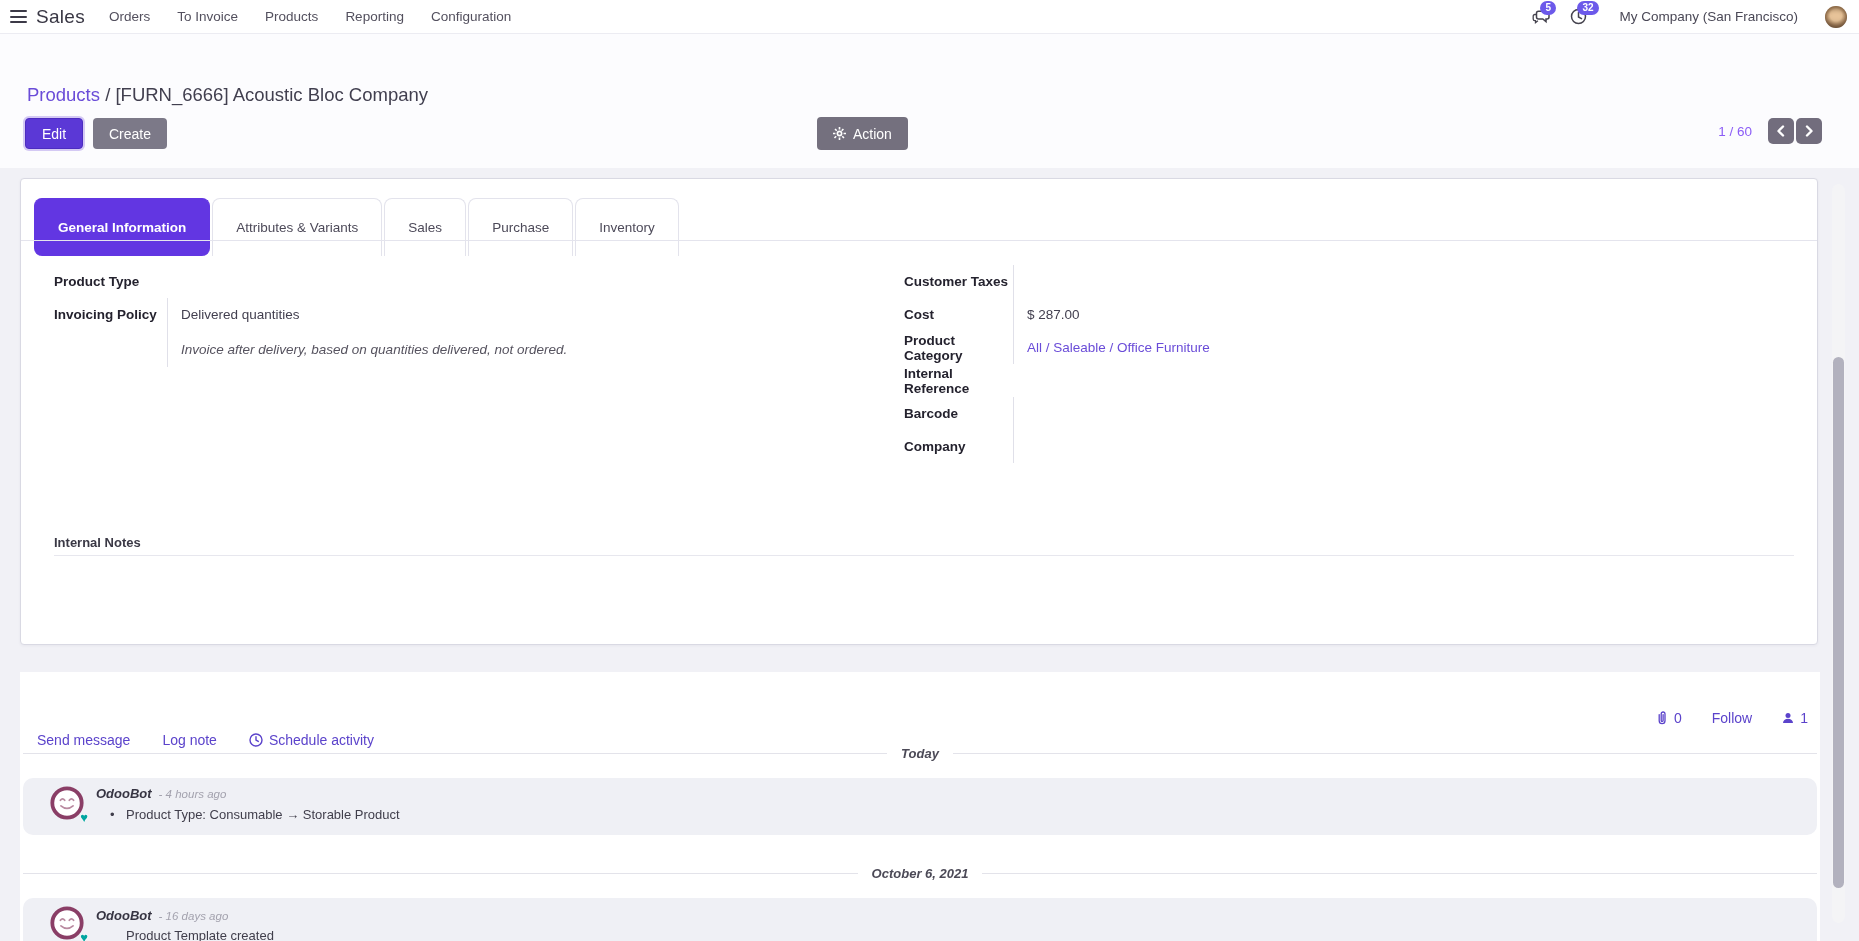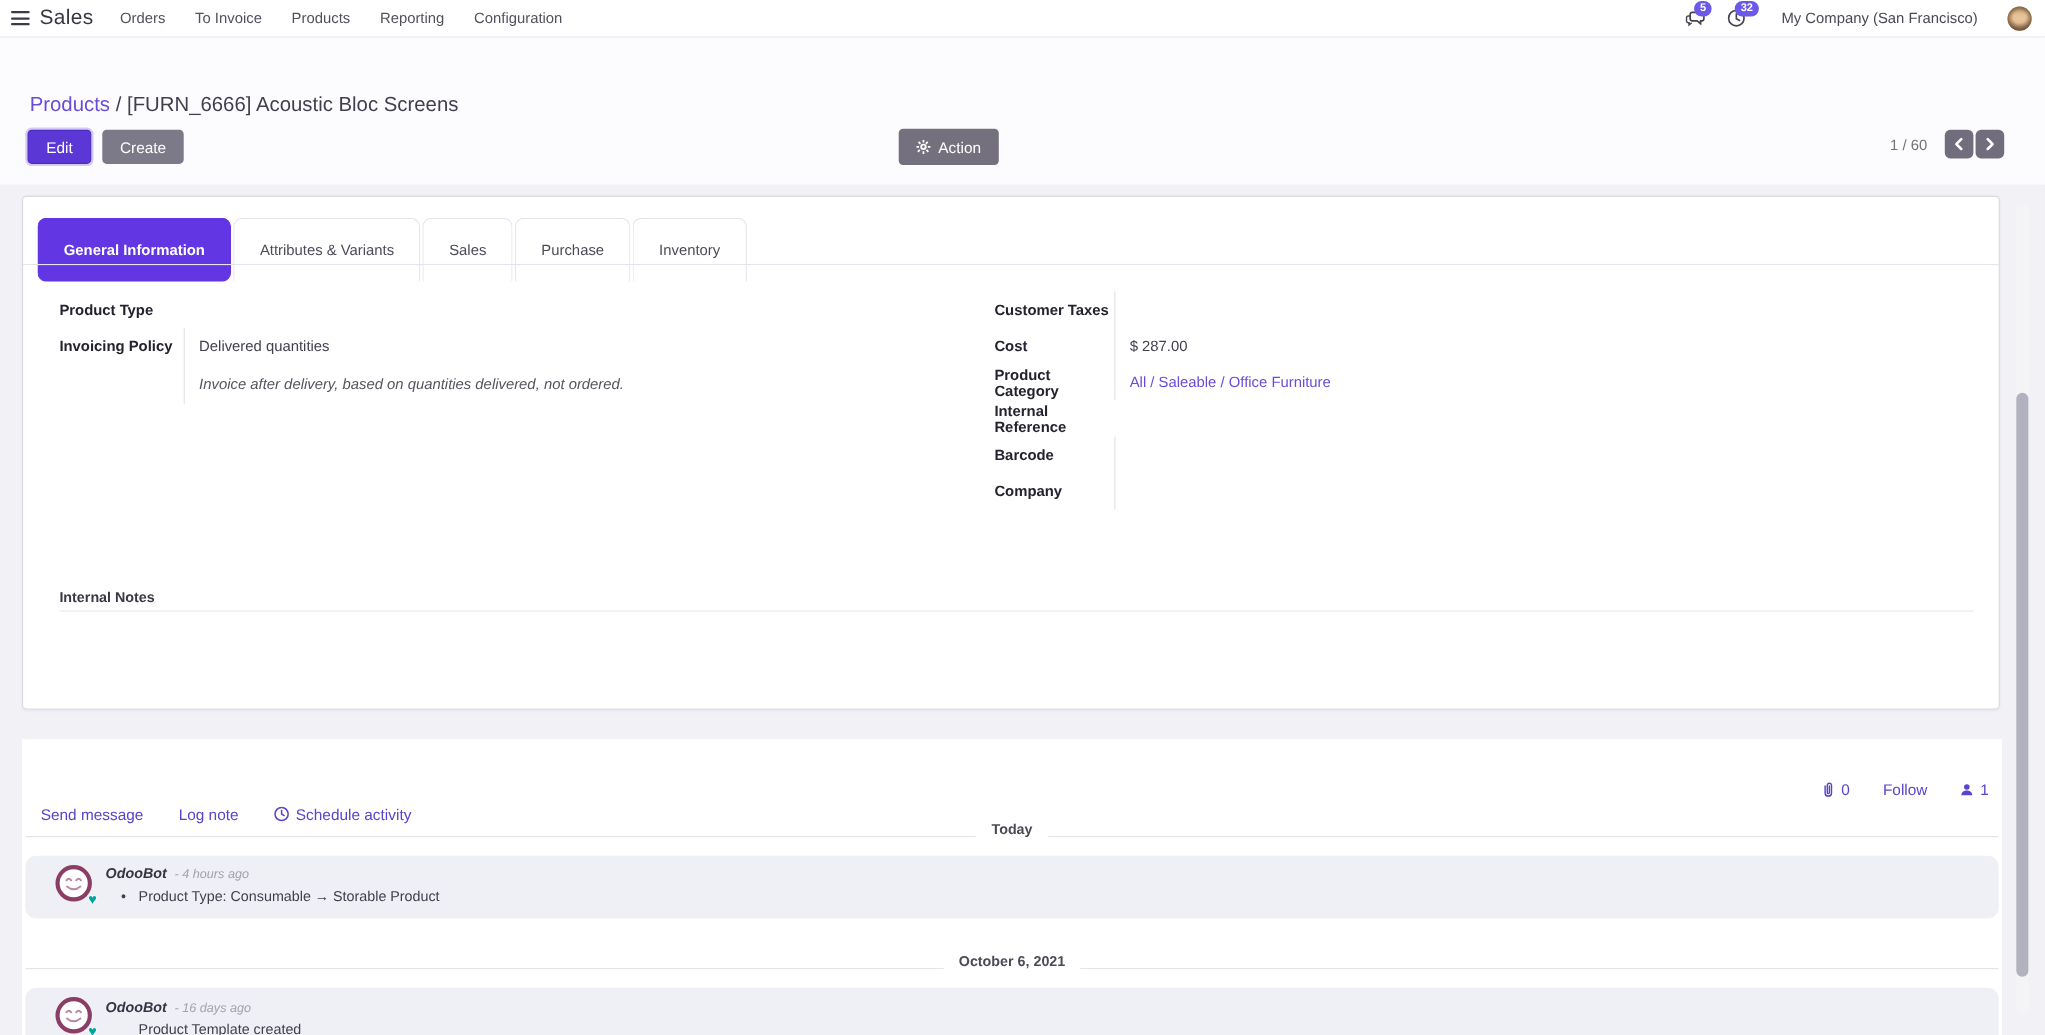--- a/index.html
+++ b/index.html
@@ -40,21 +40,21 @@
 
   
   .control-panel { position:absolute; top:34px; left:0; right:0; height:134px; background:#fcfcfe; }
   .breadcrumb { position:absolute; left:27px; top:50px; font-size:18.5px; color:#413f4f; }
   .breadcrumb .bc-link { color:var(--link,#6a4cd8); cursor:pointer; }
   .btn { border:none; border-radius:4px; color:#fff; font-size:14px; font-family:inherit; height:31px; padding:0 16px; cursor:pointer; }
   .btn-edit { position:absolute; left:25px; top:84px; background:var(--primary,#5b38d6); border:1px solid #4c2cc0; box-shadow:0 0 0 2px #d4c9f4; }
   .btn-create { position:absolute; left:93px; top:84px; background:var(--btn-gray,#7c7988); }
   .btn-action { position:absolute; left:817px; top:83px; height:33px; background:var(--btn-gray-dark,#74707e); display:flex; align-items:center; gap:7px; }
   .pager { position:absolute; right:37px; top:84px; display:flex; align-items:center; gap:14px; }
-  .pager-text { font-size:13.5px; color:#737373; }
+  .pager-text { font-size:13.5px; color:#8b5cf6; }
   .pager-btn { width:26px; height:26px; border-radius:5px; background:#726d7d; border:none; display:flex; align-items:center; justify-content:center; cursor:pointer; margin-left:2px; }
 
   
   .content { position:absolute; top:168px; left:0; right:0; bottom:0; background:#f1f1f6; }
 
   .sheet {
     position:absolute; left:20px; top:10px; width:1798px; height:467px;
     background:#fff; border:1px solid #d9d9e3; border-radius:4px;
     box-shadow:0 1px 3px rgba(40,40,70,.05);
   }
@@ -88,21 +88,21 @@
   .notes-title { font-size:13px; font-weight:700; color:#3a3845; padding-left:20px; }
   .notes-rule { border:none; border-top:1px solid #e7e7ee; margin:5px 0 0 20px; }
 
   
   .chatter { position:absolute; left:20px; width:1800px; top:504px; bottom:0; background:#fff; overflow:hidden; }
   .chatter-top { position:absolute; top:16px; left:17px; right:12px; display:flex; justify-content:space-between; align-items:center; }
   .c-left { display:flex; gap:32px; align-items:center;margin-top:44px; }
   .c-right { display:flex; gap:30px; align-items:center; }
   .c-btn { font-size:14px; color:var(--chatter-link,#5b43cb); cursor:pointer; display:flex; align-items:center; gap:6px; background:none; border:none; font-family:inherit; }
 
-  .date-sep { position:absolute; left:3px; right:3px; display:flex; align-items:flex-end; gap:14px; }
+  .date-sep { position:absolute; left:3px; right:3px; display:flex; align-items:center; gap:14px;font-style:italic; }
   .date-sep .line { flex:1; border-top:1px solid #e3e3ea; }
   .date-sep .sep-label { font-size:13px; font-weight:700; color:#4c4a57; }
   .sep-1 { top:74px; } .sep-2 { top:194px; }
 
   .msg { position:absolute; left:3px; right:3px; background:#eff0f5; border-radius:10px; }
   .msg-1 { top:106px; height:57px; } .msg-2 { top:226px; height:80px; }
   .bot-avatar { position:absolute; left:26px; top:7px; width:36px; height:36px; }
   .bot-avatar .heart { position:absolute; right:-3px; bottom:-3px; font-size:13px; color:var(--heart,#01a5a0); text-shadow:0 0 2px #fff, 0 0 2px #fff; line-height:1; }
   .msg-head { position:absolute; left:73px; top:8px; display:flex; align-items:baseline; gap:7px;font-style:italic; }
   .msg-author { font-size:13px; font-weight:700; color:#363442; cursor:pointer; }
@@ -155,21 +155,21 @@
     </div>
     <span class="company">My Company (San Francisco)</span>
     <span class="user-avatar"></span>
   </div>
 </header>
 
 <div class="control-panel">
   <div class="breadcrumb">
     <span class="bc-link">Products</span>
     <span>/</span>
-    <span>[FURN_6666] Acoustic Bloc Screens</span>
+    <span>[FURN_6666] Acoustic Bloc Company</span>
   </div>
   <button class="btn btn-edit">Edit</button>
   <button class="btn btn-create">Create</button>
   <button class="btn btn-action">
     <svg width="13" height="13" viewBox="0 0 16 16">
       <g fill="#fff">
         <path d="M7 0h2v3H7zM7 13h2v3H7zM0 7h3v2H0zM13 7h3v2h-3zM1.8 3.2l1.4-1.4 2.1 2.1-1.4 1.4zM10.7 12.1l1.4-1.4 2.1 2.1-1.4 1.4zM12.1 1.8l1.4 1.4-2.1 2.1-1.4-1.4zM3.2 10.7l1.4 1.4-2.1 2.1-1.4-1.4z"></path>
         <circle cx="8" cy="8" r="3.6"></circle>
       </g>
       <circle cx="8" cy="8" r="1.5" fill="#74707e"></circle>

